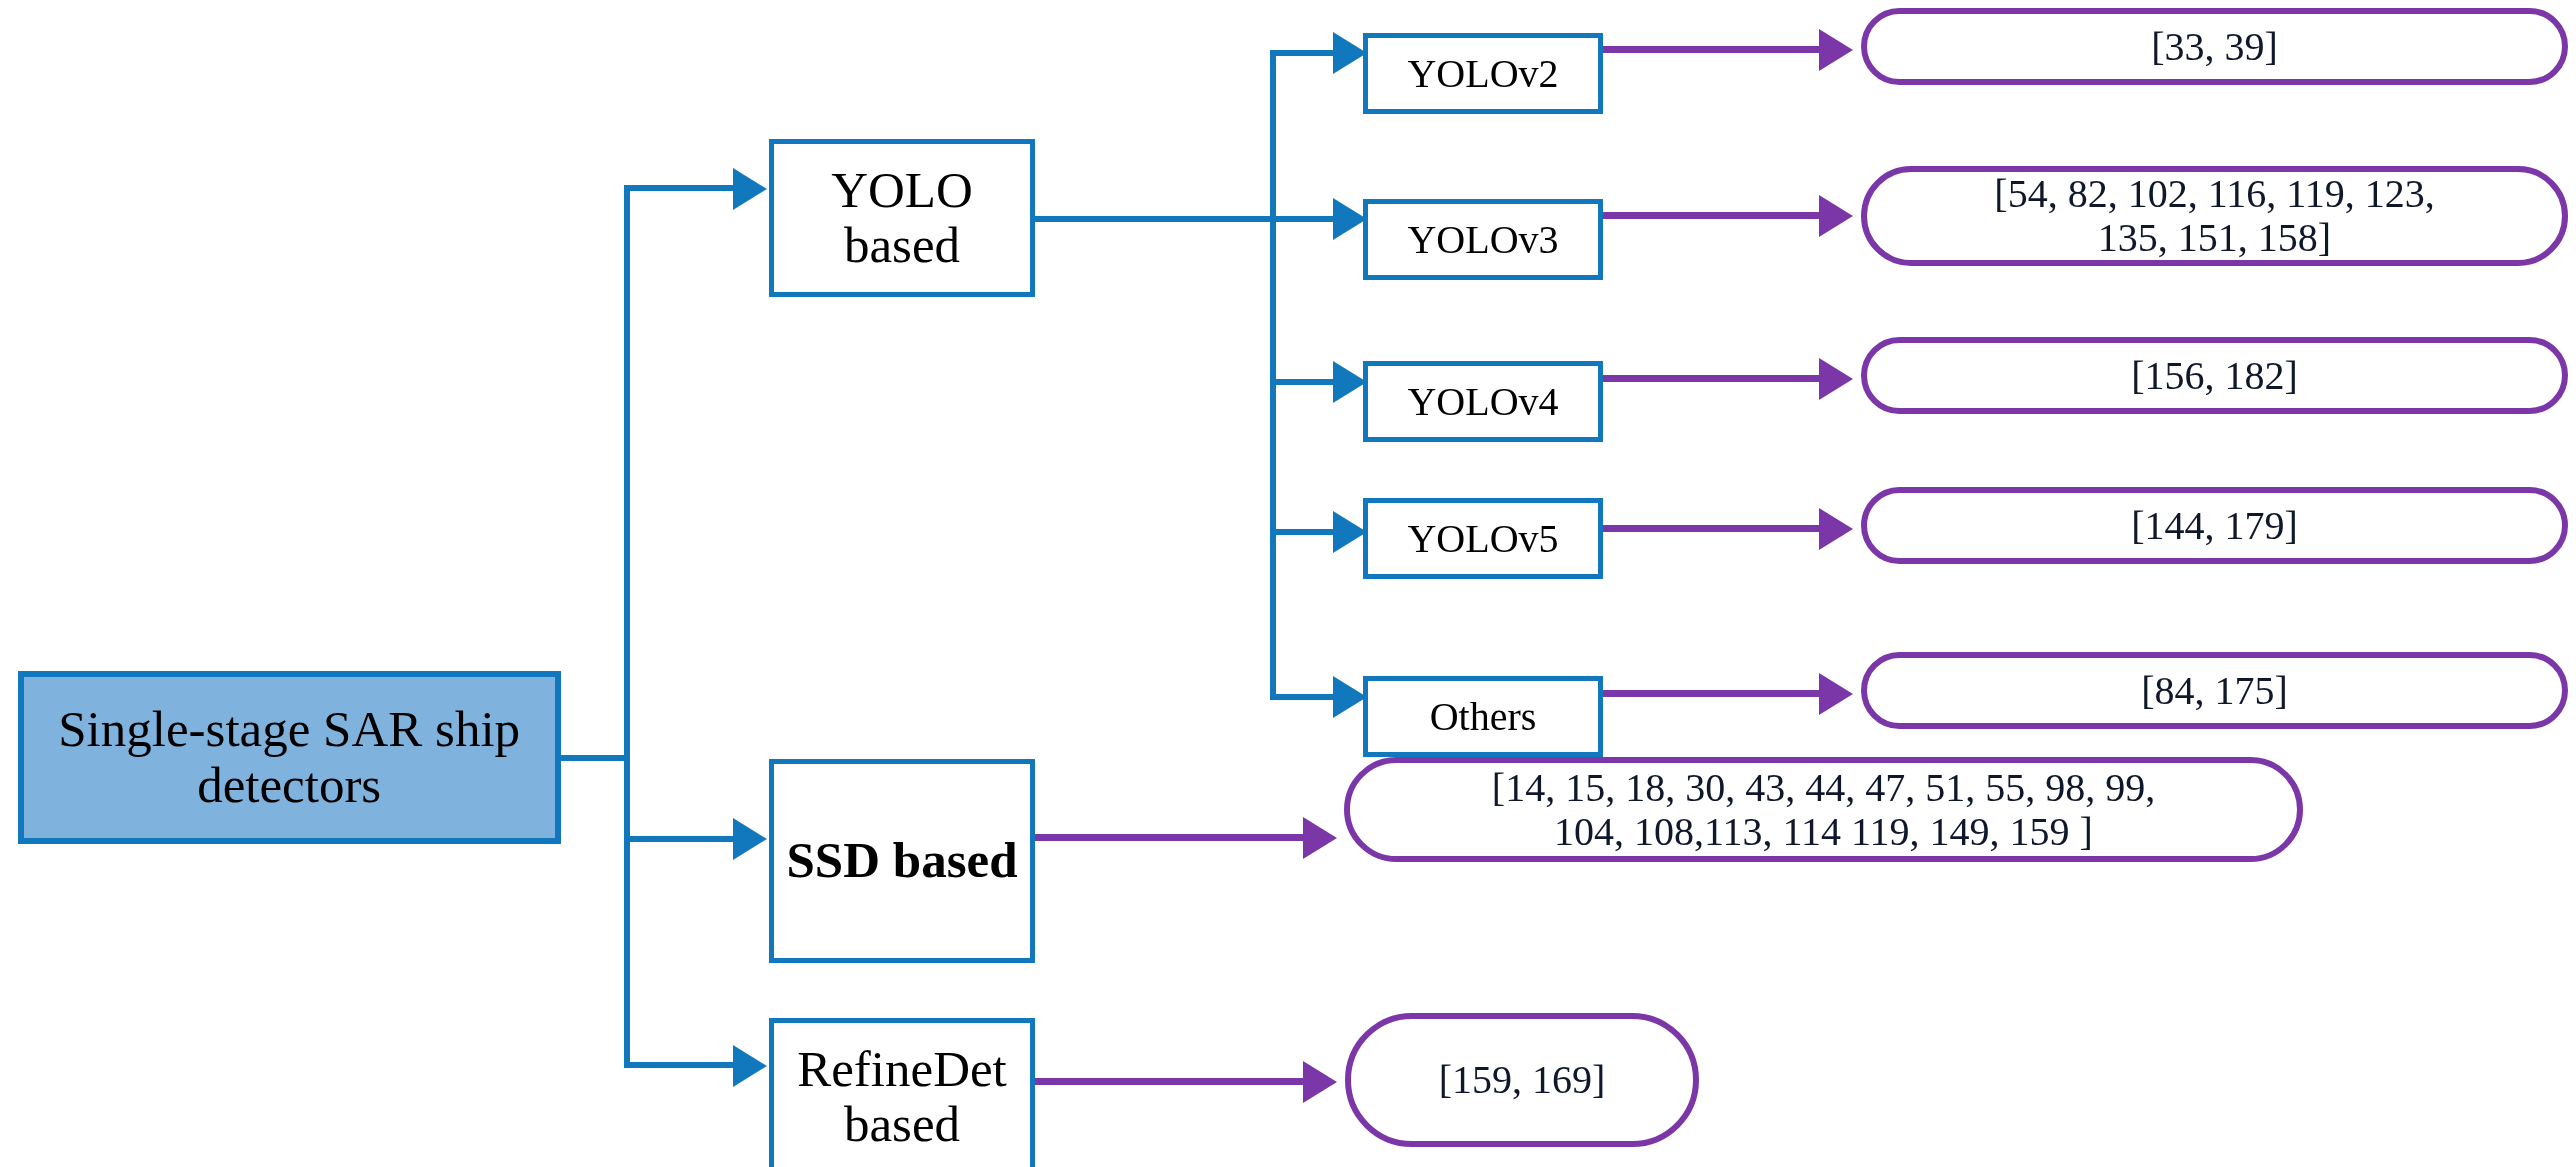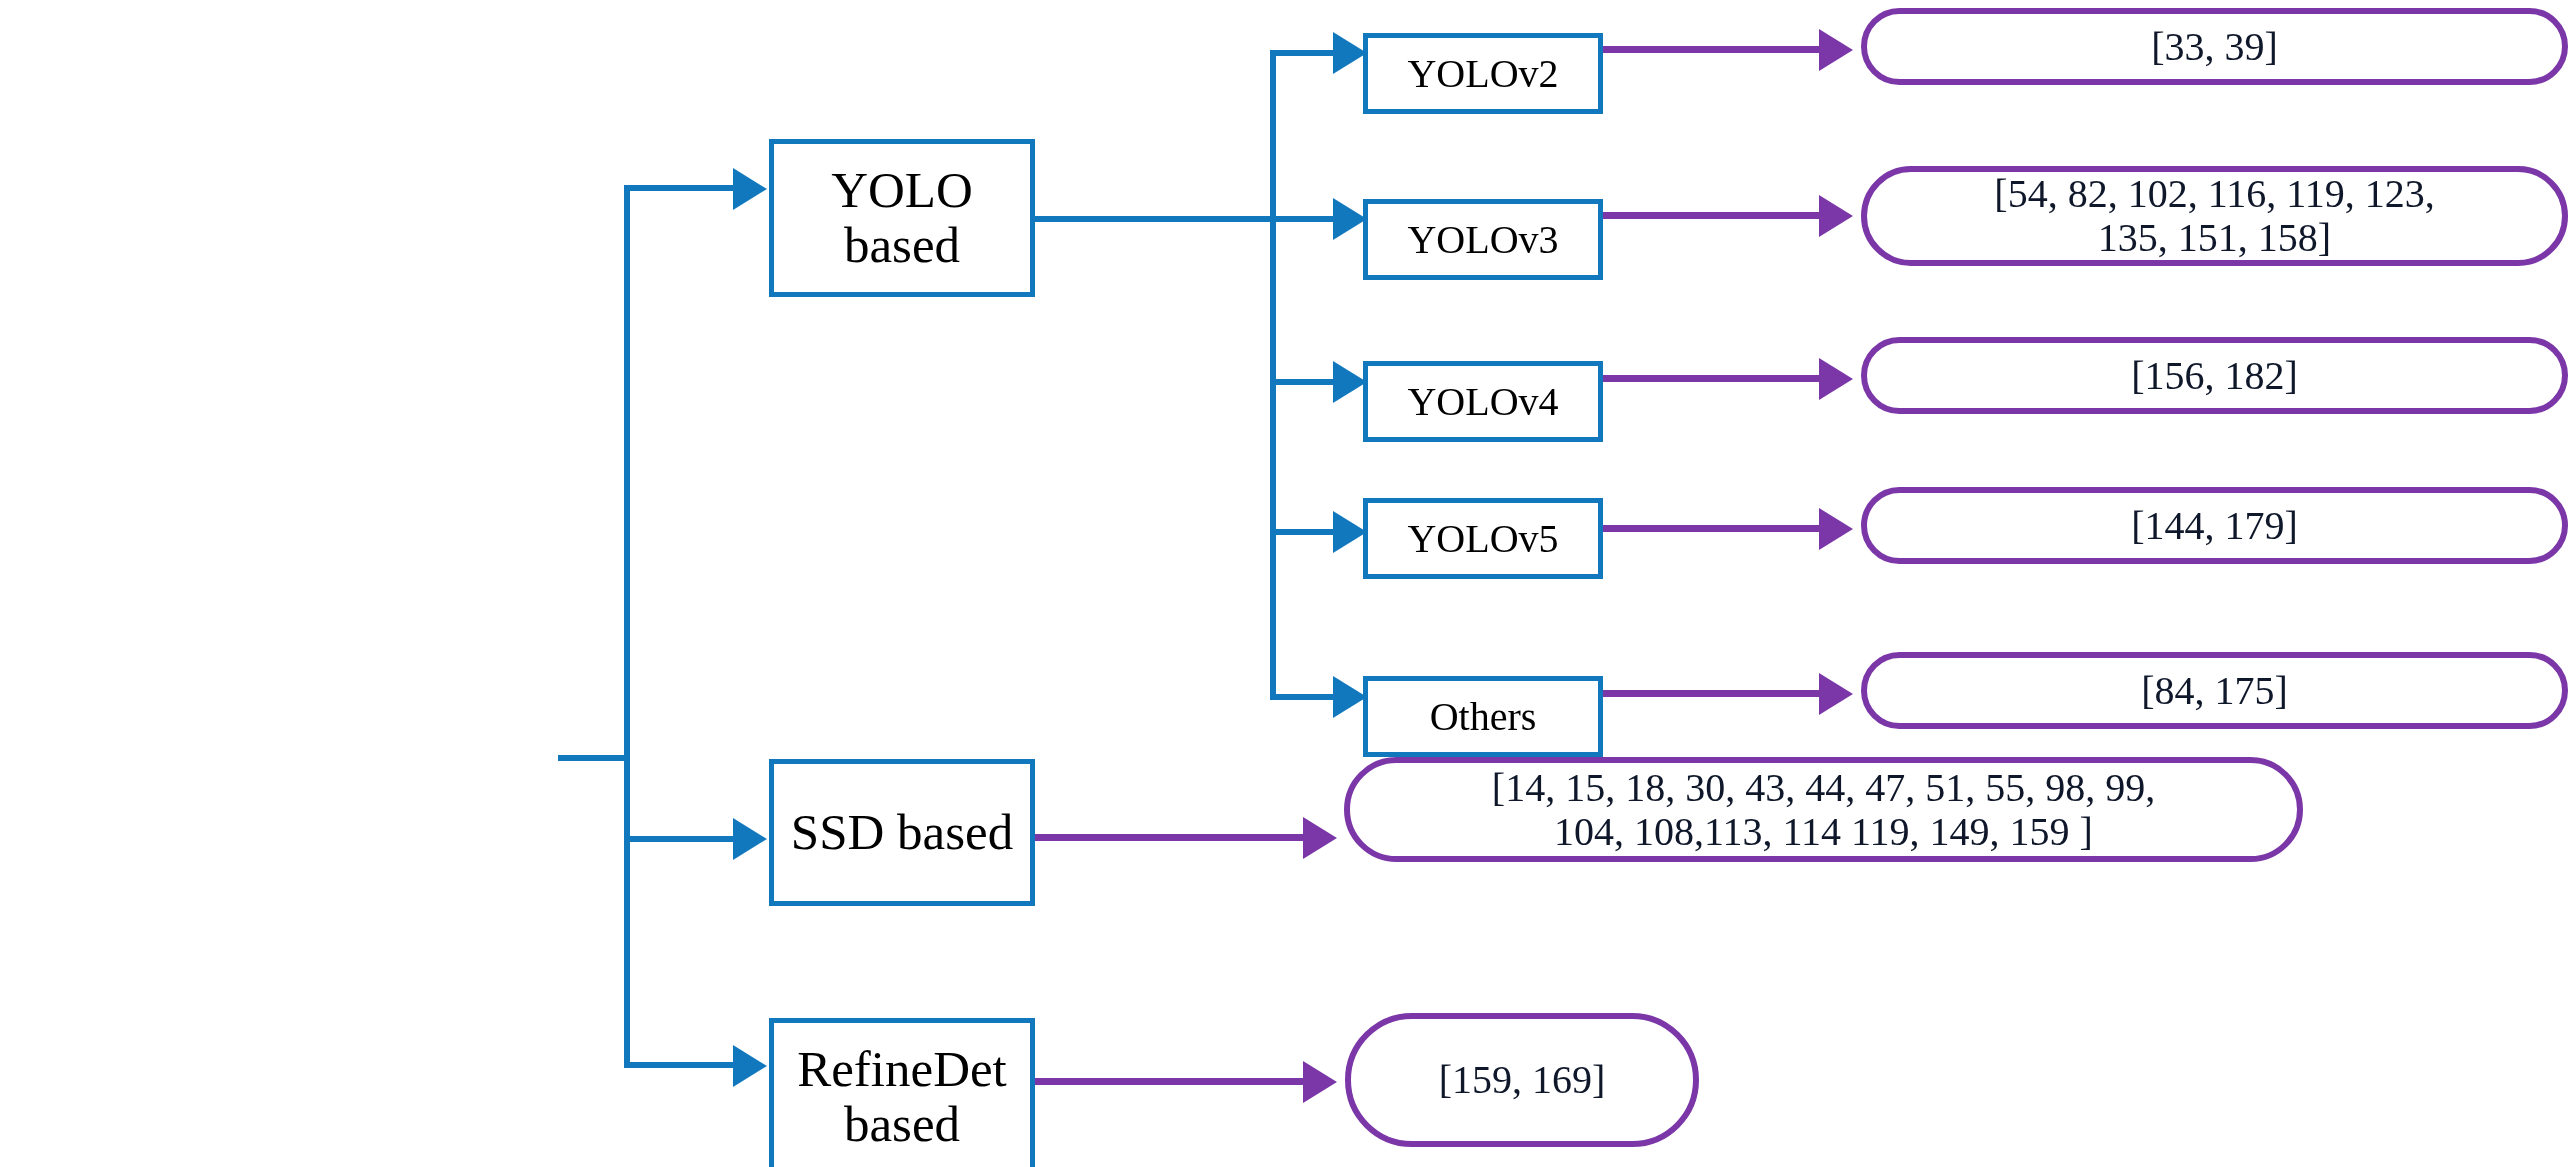--- a/index.html
+++ b/index.html
@@ -69,39 +69,45 @@
     border-bottom:21px solid transparent;
     border-left:34px solid #7B36A8;
     z-index:3;
   }
 </style>
 </head>
 <body>
 
 <div id="stage">
 
+  <div class="node root" style="left:17.7px; top:671px; width:543px; height:173px;">
+    <span class="lbl">
+      <span>Single-stage SAR</span>
+      <span>ship detectors</span>
+    </span>
+  </div>
 
   <div class="h-blue" style="left:558px; top:755px; width:72px;"></div>
 
   <div class="v-blue" style="left:624px; top:185px; height:883px;"></div>
 
   <div class="h-blue" style="left:624px; top:185px; width:111px;"></div>
   <div class="arrow-blue" style="left:733px; top:168px;"></div>
 
   <div class="h-blue" style="left:624px; top:836px; width:111px;"></div>
   <div class="arrow-blue" style="left:733px; top:818px;"></div>
 
   <div class="h-blue" style="left:624px; top:1062px; width:111px;"></div>
   <div class="arrow-blue" style="left:733px; top:1045px;"></div>
 
   <div class="node level1" style="left:769px; top:139px; width:266px; height:158px;">
     <span class="lbl">YOLO based</span>
   </div>
 
-  <div class="node level1" style="left:769px; top:759px; width:266px; height:147px;">
+  <div class="node level1" style="left:769px; top:759px; width:266px; height:204px;font-weight:bold;">
     <span class="lbl">SSD based</span>
   </div>
 
   <div class="node level1" style="left:769px; top:986px; width:266px; height:158px;margin-top:32px;">
     <span class="lbl">
       <span>RefineDet</span>
       <span>based</span>
     </span>
   </div>
 

